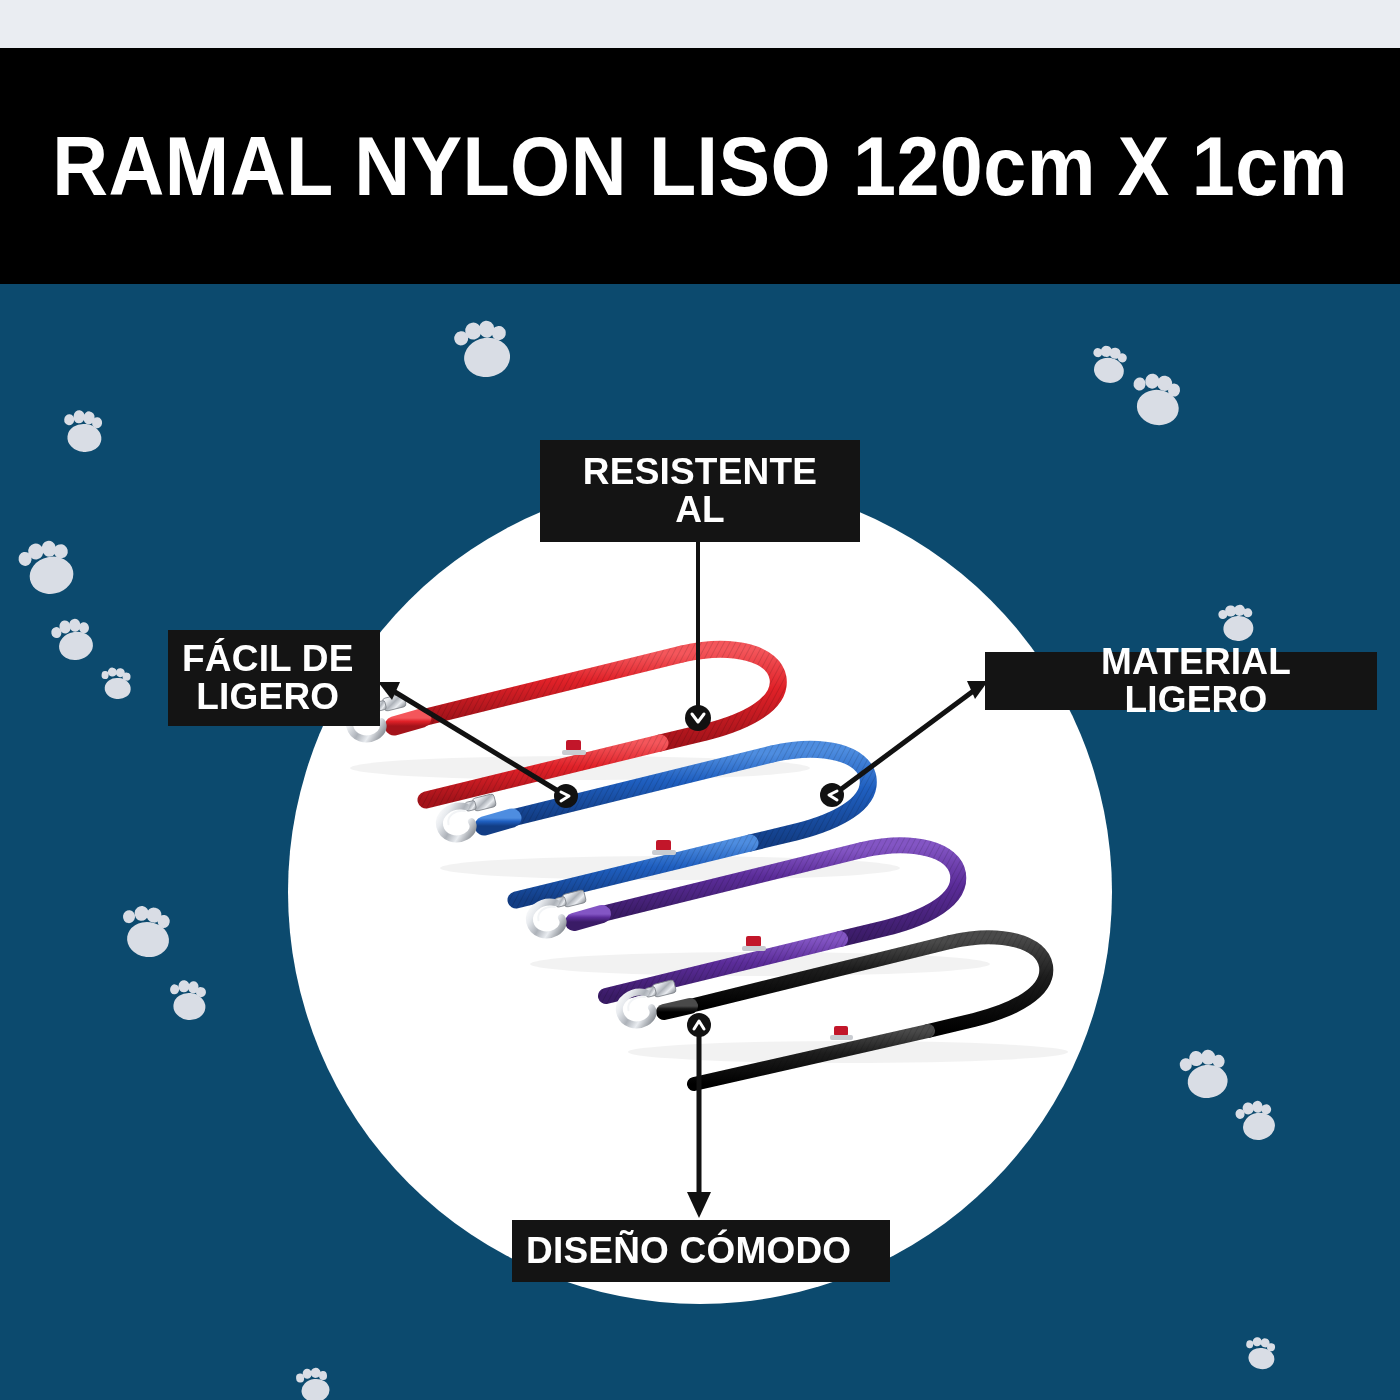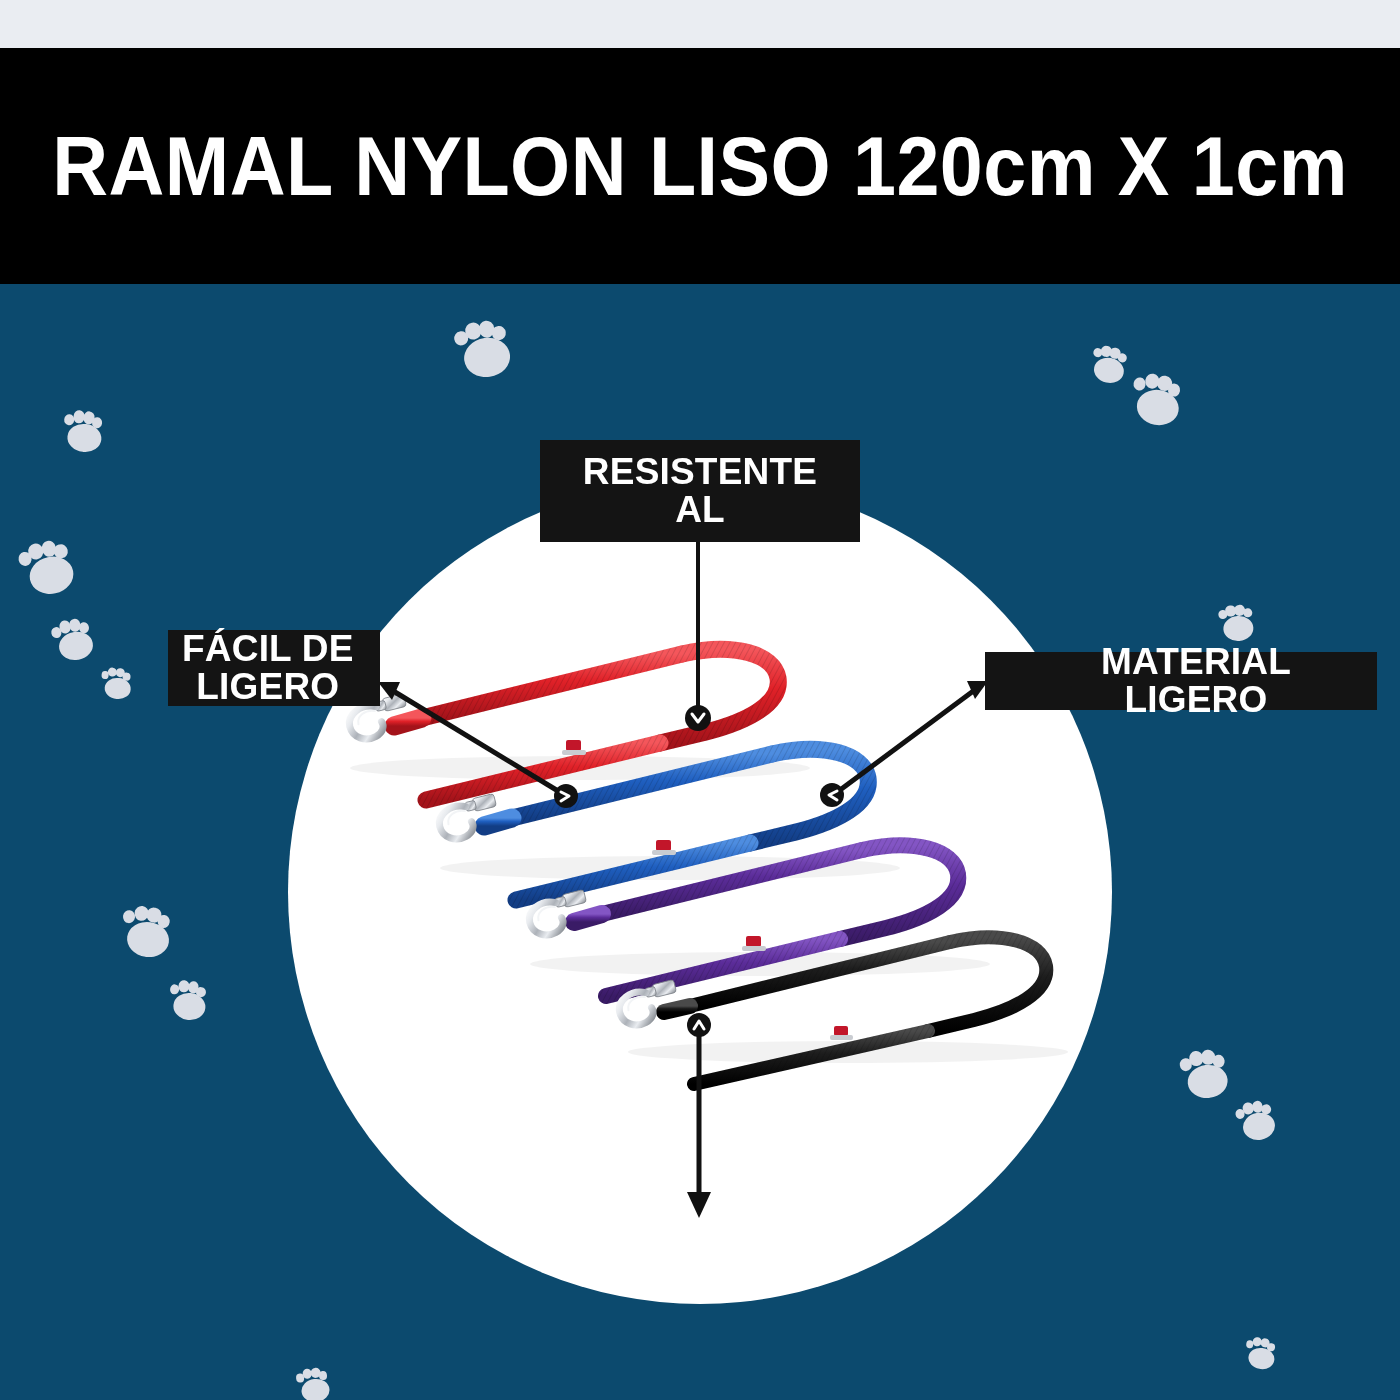--- a/index.html
+++ b/index.html
@@ -60,21 +60,21 @@
     text-align:center;
     line-height:1.04;
     letter-spacing:0.2px;
     padding:8px 14px;
     box-sizing:border-box;
   }
   #label-resistente{
     left:540px;top:392px;width:320px;height:102px;font-size:37px;
   }
   #label-facil{
-    left:168px;top:582px;width:212px;height:76px;font-size:37px;
+    left:168px;top:582px;width:212px;height:96px;font-size:37px;
   }
   #label-material{
     left:985px;top:604px;width:392px;height:58px;font-size:37px;
     justify-content:center;
     padding-left:44px;
   }
   #label-diseno{
     left:512px;top:1172px;width:378px;height:62px;font-size:37px;
   }
 
@@ -380,14 +380,17 @@
     <span>
       <span>FÁCIL DE</span><br>
       <span>LIGERO</span>
     </span>
   </div>
 
   <div class="label-box" id="label-material" style="background: rgb(20, 20, 20); color: rgb(255, 255, 255);">
     <span>MATERIAL LIGERO</span>
   </div>
 
+  <div class="label-box" id="label-diseno" style="background: rgb(20, 20, 20); color: rgb(255, 255, 255);">
+    <span>DISEÑO CÓMODO</span>
+  </div>
 
 </div>
 
 </body></html>

